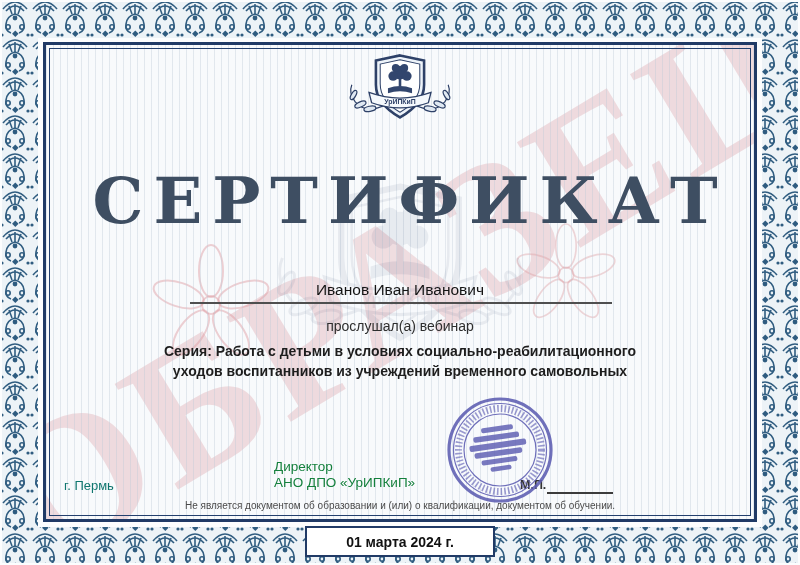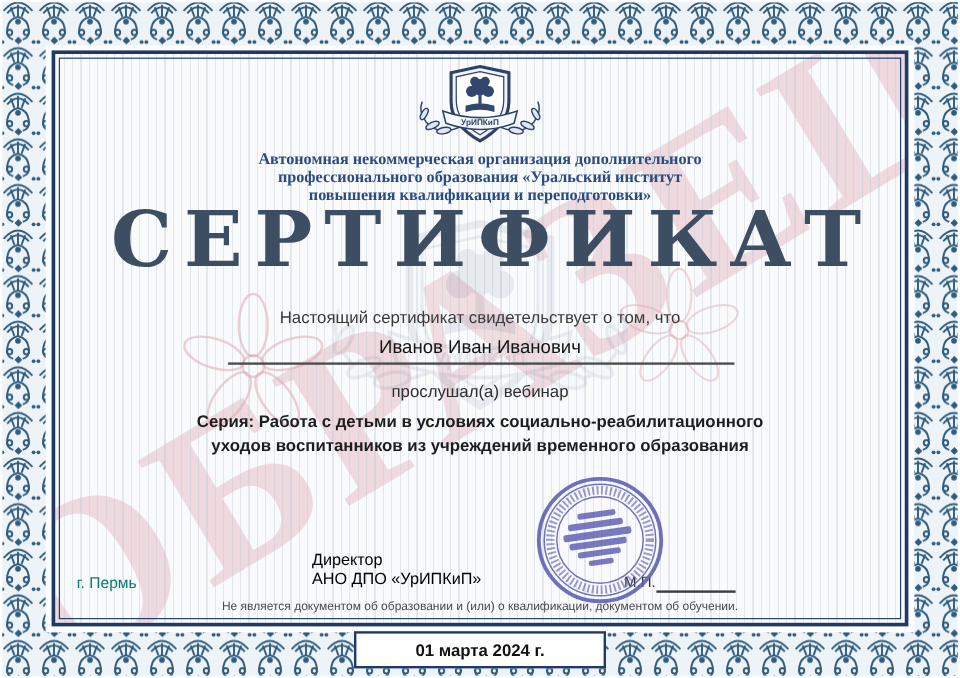--- a/index.html
+++ b/index.html
@@ -42,28 +42,28 @@
   }
   .statement{position:absolute;left:0;right:0;top:256px;text-align:center;font-size:14px;color:#3a3a3a;}
   .recipient{position:absolute;left:0;right:0;top:281px;text-align:center;font-size:15.5px;font-weight:normal;color:#141414;}
   .name-line{position:absolute;left:190px;top:302px;width:422px;border-top:2px solid #4f4f4f;}
   .action{position:absolute;left:0;right:0;top:318px;text-align:center;font-size:14px;color:#2e2e2e;}
   .course{
     position:absolute;left:0;right:0;top:342px;text-align:center;
     font-size:14px;font-weight:bold;line-height:19.5px;color:#1d1d1d;
   }
   .city{position:absolute;left:64px;top:478px;font-size:13px;color:#0f766e;}
-  .director{position:absolute;left:260px;top:459px;font-size:13.5px;line-height:16px;color:#000000;}
-  .mp{position:absolute;left:520px;top:478px;font-size:12.5px;color:#333;z-index:5;}
+  .director{position:absolute;left:274px;top:459px;font-size:13.5px;line-height:16px;color:#15803d;}
+  .mp{position:absolute;left:520px;top:478px;font-size:12.5px;color:#333;z-index:5;font-weight:bold;}
   .sig-line{position:absolute;left:547px;top:492px;width:66px;border-top:2px solid #3c3c3c;}
   .stamp-wrap{position:absolute;left:444px;top:396px;z-index:6;}
   .disclaimer{position:absolute;left:0;right:0;top:500px;text-align:center;font-size:10px;color:#4a4a4a;}
   .date-box{
     position:absolute;left:50%;top:526px;transform:translateX(-50%);
-    width:210px;height:31px;background:#ffffff;border:2px solid #203a66;
+    width:190px;height:31px;background:#ffffff;border:2px solid #203a66;
     z-index:7;display:flex;align-items:center;justify-content:center;
     font-size:14px;font-weight:bold;color:#111;
   }
 </style>
 </head>
 <body>
 
 <div class="page">
 
   <div class="canvas">
@@ -151,36 +151,30 @@
             <rect x="68.5" y="28" width="3" height="12"></rect>
           </g>
           <path d="M56,42 Q70,37 84,42 L84,48 Q70,43.5 56,48 Z" fill="#32466e"></path>
           <path d="M34,47 Q70,60 106,47 L103,59 Q70,71 37,59 Z" fill="#f4f8fc" stroke="#2e4168" stroke-width="1.5"></path>
           <text x="70" y="60.5" text-anchor="middle" font-size="8" font-weight="bold" fill="#2e4168" font-family="Liberation Sans, sans-serif">УрИПКиП</text>
         </symbol>
         <use href="#logo-emblem" width="140" height="86"></use>
       </svg>
     </div>
 
-    <div class="org">
-      <div>Автономная некоммерческая организация дополнительного</div>
-      <div>профессионального образования «Уральский институт</div>
-      <div>повышения квалификации и переподготовки»</div>
-    </div>
 
     <div class="cert-title">СЕРТИФИКАТ</div>
 
-    <div class="statement">Настоящий сертификат свидетельствует о том, что</div>
     <div class="recipient">Иванов Иван Иванович</div>
     <div class="name-line"></div>
     <div class="action">прослушал(а) вебинар</div>
 
     <div class="course">
       <div>Серия: Работа с детьми в условиях социально-реабилитационного</div>
-      <div>уходов воспитанников из учреждений временного образования</div>
+      <div>уходов воспитанников из учреждений временного самовольных</div>
     </div>
 
     <div class="stamp-wrap">
       <svg width="112" height="110" viewBox="0 0 112 110">
         <g stroke="#5d5db2" fill="none" opacity="0.88">
           <circle cx="56" cy="54" r="51" stroke-width="3.2"></circle>
           <circle cx="56" cy="54" r="46.5" stroke-width="1.2"></circle>
           <circle cx="56" cy="54" r="36" stroke-width="1.2"></circle>
           <circle cx="56" cy="54" r="41.5" stroke-width="7" stroke-dasharray="1.6 2.1" opacity="0.7"></circle>
         </g>

